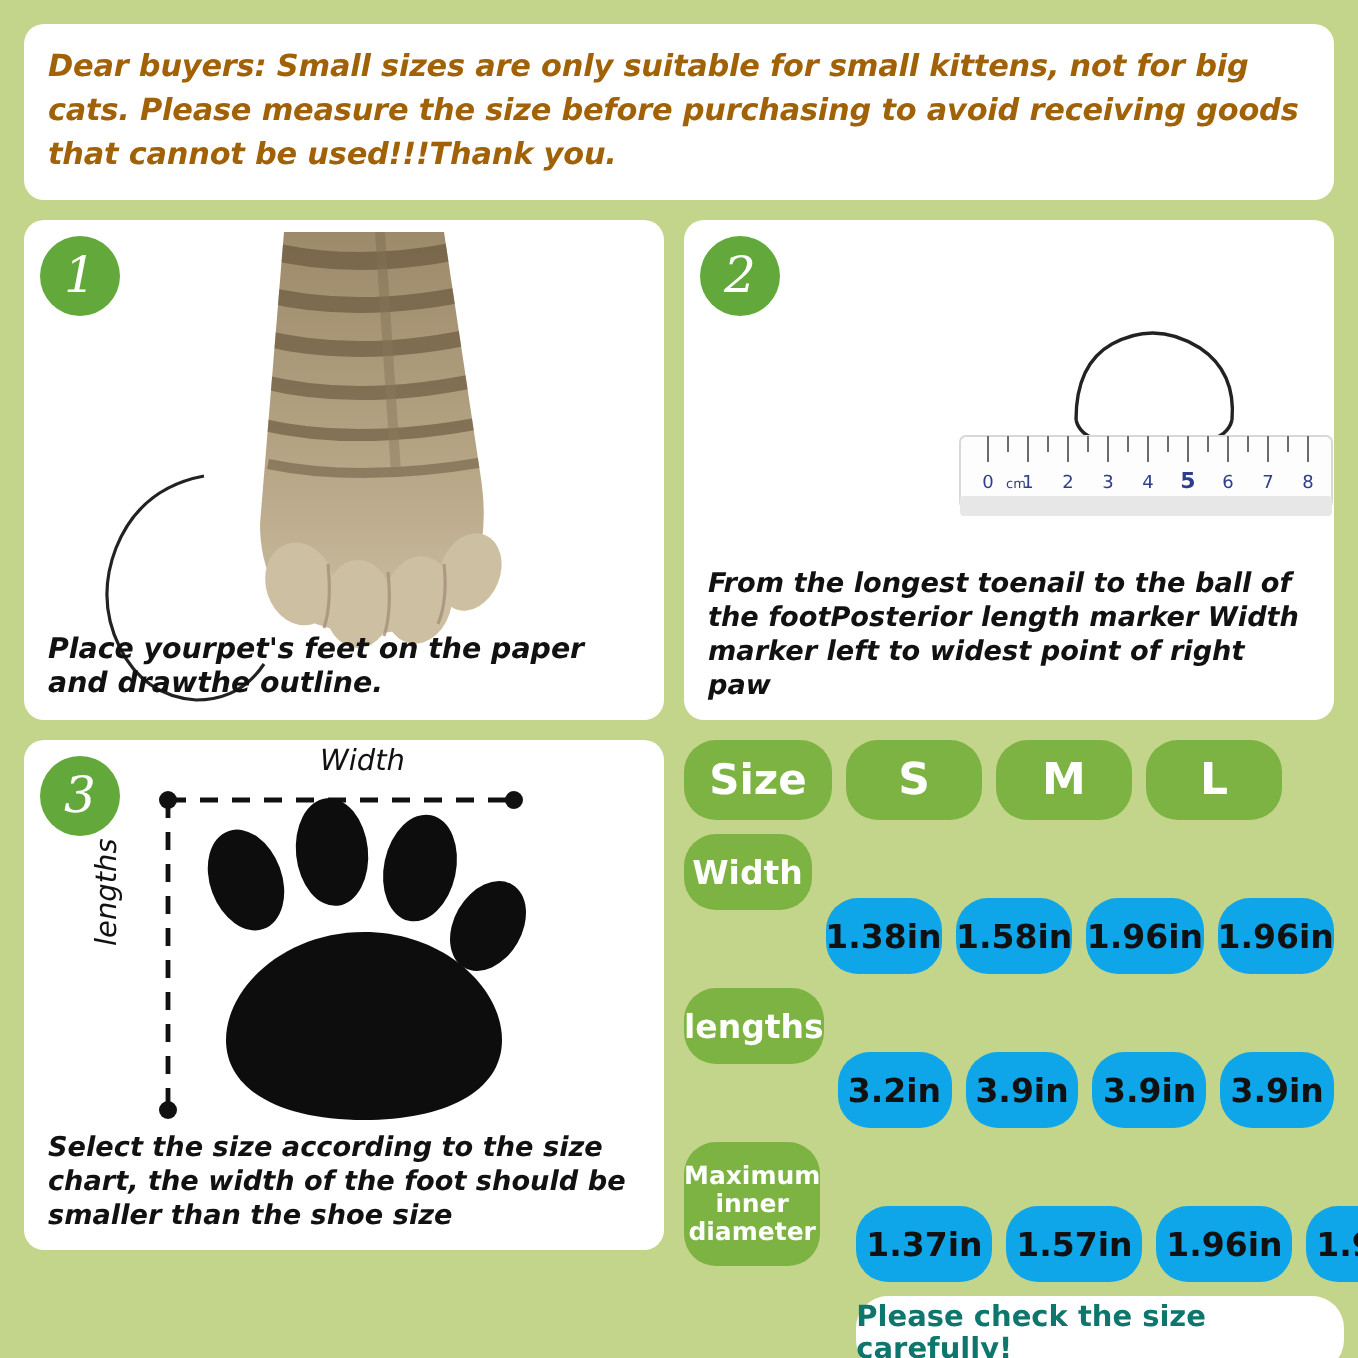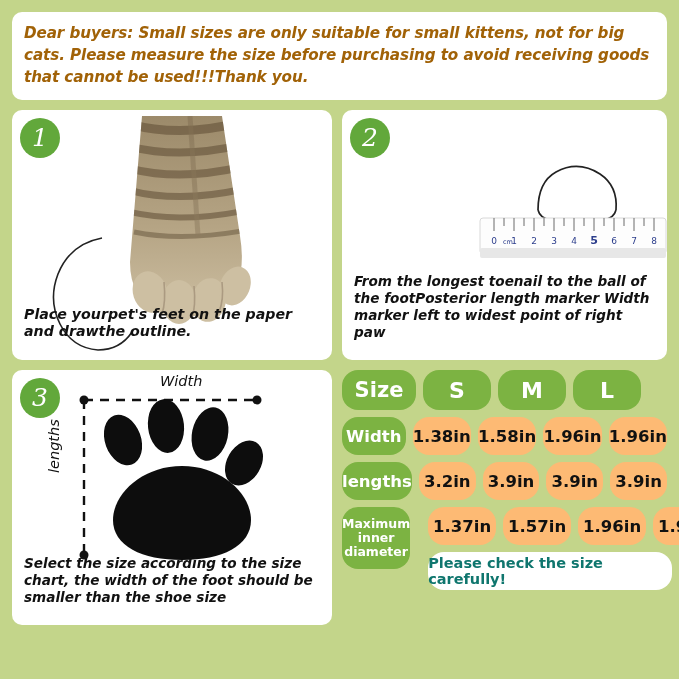--- a/index.html
+++ b/index.html
@@ -56,21 +56,21 @@
     font-family: "DejaVu Serif", serif;
     font-style: italic;
     font-size: 25px;
     line-height: 40px;
     text-align: center;
     z-index: 5;
   }
 
   .caption {
     position: absolute;
-    left: 12px; right: 10px; bottom: 19px;
+    left: 12px; right: 10px; bottom: 8px;
     font-family: "DejaVu Sans", sans-serif;
     font-style: italic;
     font-weight: bold;
     font-size: 14.2px;
     line-height: 1.25;
     color: #111;
   }
   .caption.small { font-size: 13.6px; }
 
   
@@ -103,21 +103,21 @@
     border-radius: 16px;
     display: flex; align-items: center; justify-content: center;
     font-family: "DejaVu Sans", sans-serif;
     font-weight: bold;
     color: #111;
     text-align: center;
   }
   .cell.head {
     background: #7cb342; color: #fff;
   }
-  .cell.white { background: #fdba74; }
+  .cell.white { background: #0ea5e9; margin-top: 32px; }
   .lab { width: 74px; }
   .val { width: 68px; }
   .h-head { height: 40px; }
   .h-row  { height: 38px; }
   .h-big  { height: 62px; }
   .f-title { font-size: 21px; }
   .f-size  { font-size: 22px; }
   .f-lab   { font-size: 16.5px; }
   .f-val   { font-size: 16.5px; }
   .f-small { font-size: 12.5px; line-height: 1.15; }

